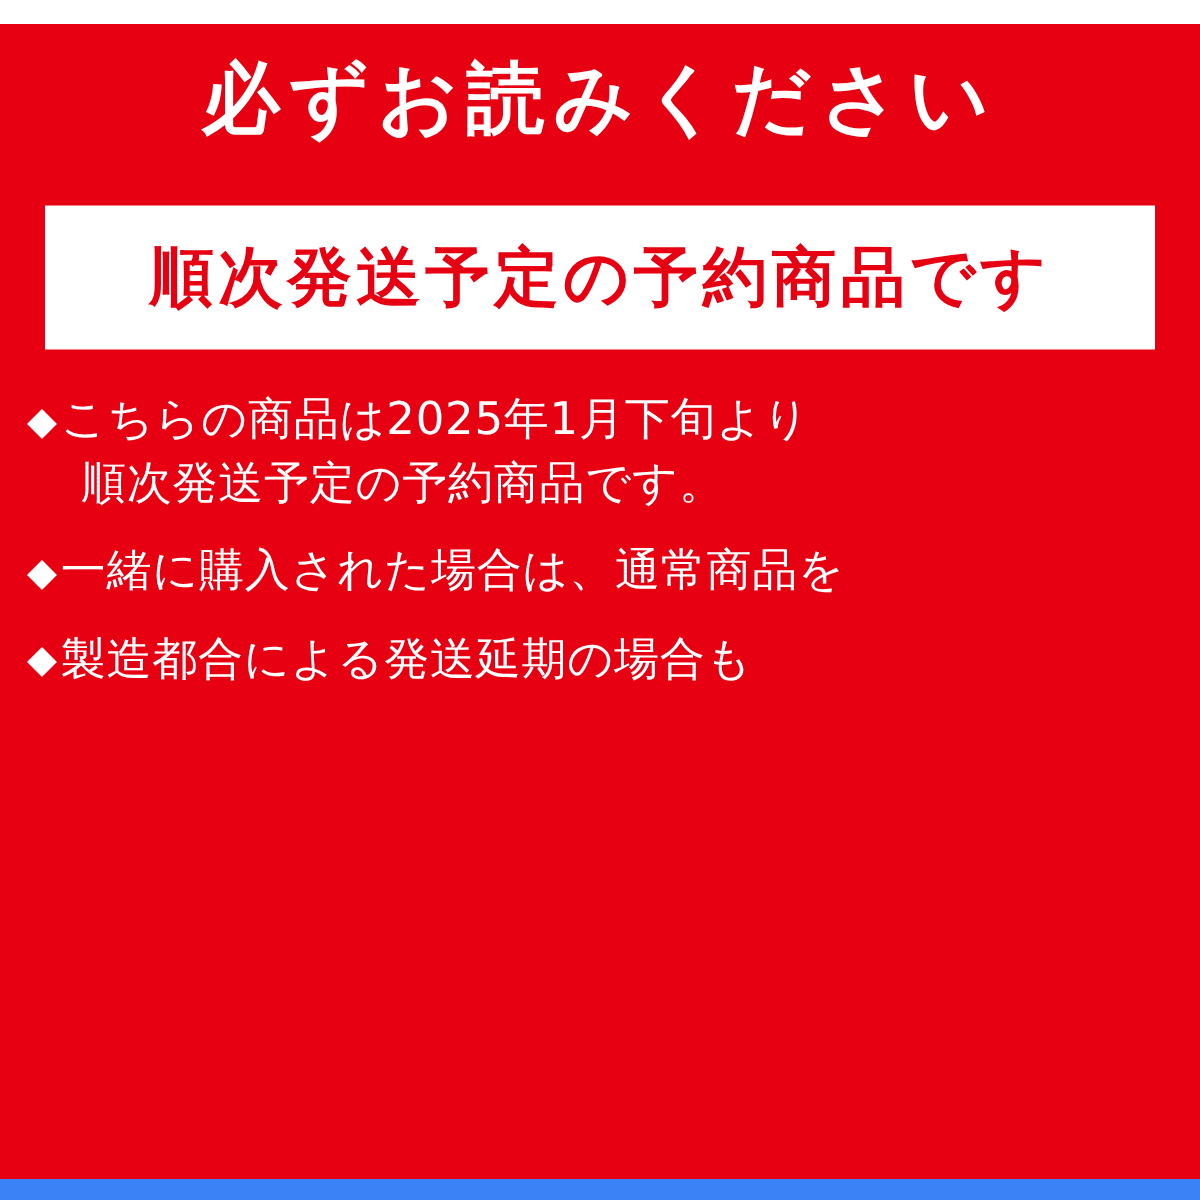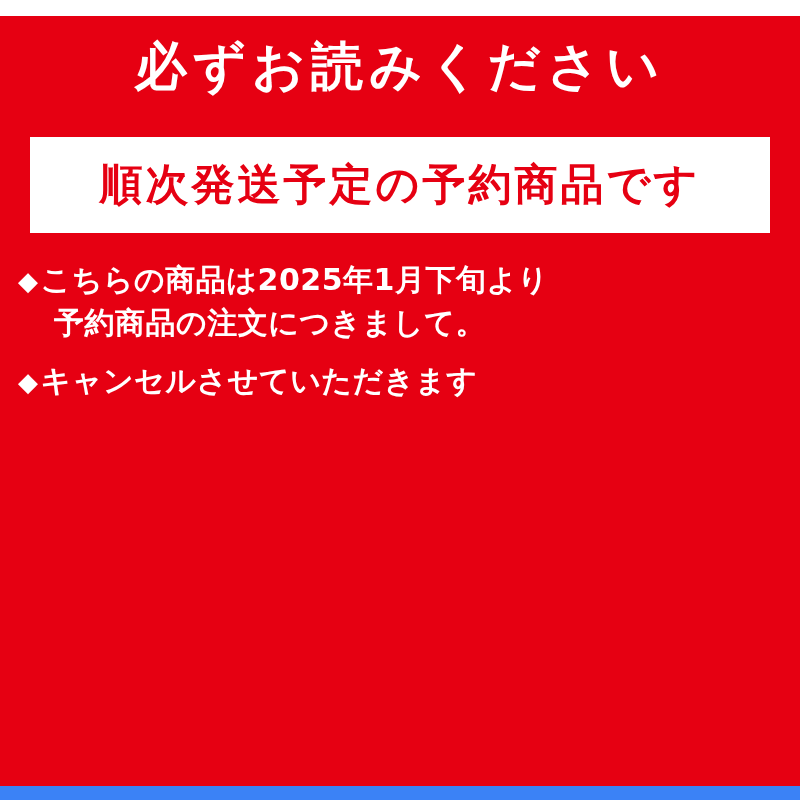--- a/index.html
+++ b/index.html
@@ -67,21 +67,21 @@
     white-space: nowrap;
   }
 
   .bullets {
     margin: 26px 0 0 0;
     padding: 0 18px 0 18px;
   }
 
   .bullet-item {
     color: #ffffff;
-    font-weight: bold;
+    font-weight: normal;
     font-size: 30px;
     line-height: 1.42;
     margin-bottom: 16px;
     letter-spacing: 0.5px;
   }
 
   .bullet-line1 {
     display: block;
     white-space: nowrap;
   }
@@ -113,28 +113,31 @@
     <div class="subtitle-band">
       <div class="subtitle-text">順次発送予定の予約商品です</div>
     </div>
 
     <div class="bullets">
 
       <div class="bullet-item">
         <span class="bullet-line1">
           <span class="diamond">◆</span><span>こちらの商品は2025年1月下旬より</span>
         </span>
-        <span class="bullet-line2">予約商品の注文につきまして。</span>
+        <span class="bullet-line2">順次発送予定の予約商品です。</span>
       </div>
 
 
       <div class="bullet-item">
+        <span class="bullet-line1">
+          <span class="diamond">◆</span><span>一緒に購入された場合は、通常商品を</span>
+        </span>
       </div>
 
       <div class="bullet-item">
         <span class="bullet-line1">
-          <span class="diamond">◆</span><span>キャンセルさせていただきます</span>
+          <span class="diamond">◆</span><span>製造都合による発送延期の場合も</span>
         </span>
       </div>
 
     </div>
   </div>
 </div>
 
 </body></html>

